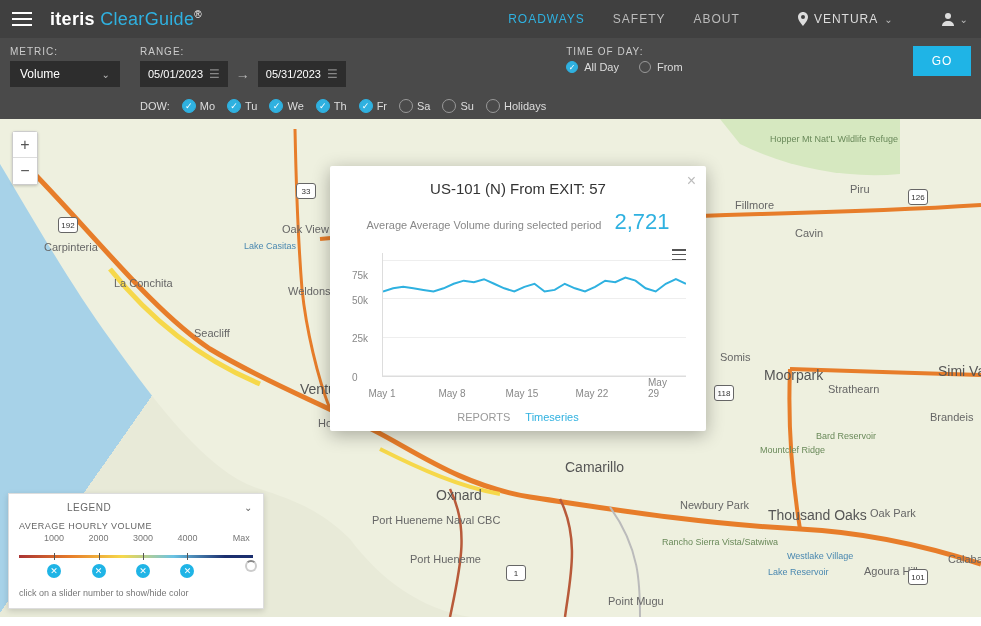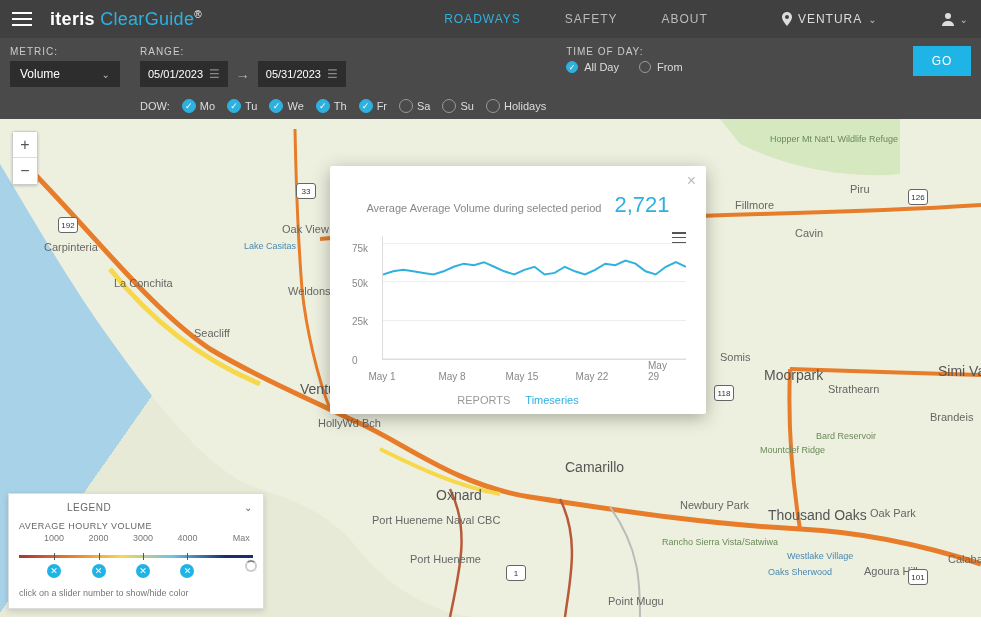--- a/index.html
+++ b/index.html
@@ -6,21 +6,21 @@
 html, body { width: 981px; height: 626px; overflow: hidden; }
 
 
 .topbar { background: #404040; height: 38px; display: flex; align-items: center; padding: 8px 12px; color: #fff; }
 .hamburger { width: 20px; height: 14px; display: flex; flex-direction: column; justify-content: space-between; cursor: pointer; margin-right: 18px; }
 .hamburger span { display: block; height: 2px; background: #fff; }
 .brand { font-size: 18px; letter-spacing: .3px; font-weight: 300; }
 .brand b { font-weight: 700; }
 .brand .cg { color: #2fb1e0; font-weight: 300; }
 .brand .tm { font-size: 10px; vertical-align: super; }
-.nav { margin-left: auto; display: flex; align-items: center; gap: 44px; font-size: 12px; letter-spacing: 1px; }
+.nav { margin-left: auto; display: flex; align-items: center; gap: 28px; font-size: 12px; letter-spacing: 1px; }
 .nav-link { color: #bbb; cursor: pointer; }
 .nav-link.active { color: #2fb1e0; }
 .loc { display: flex; align-items: center; gap: 6px; color: #ddd; font-size: 12px; letter-spacing: 1px; cursor: pointer; margin-left: 30px; }
 .loc svg, .user svg { fill: #ddd; }
 .user { display: flex; align-items: center; gap: 6px; margin-left: 20px; cursor: pointer; }
 .chev { font-size: 10px; color: #bbb; }
 
 
 .filterbar { background: #4a4a4a; padding: 8px 10px 6px; color: #ccc; font-size: 10px; display: flex; flex-wrap: wrap; align-items: flex-start; gap: 20px; }
 .fcol { display: flex; flex-direction: column; gap: 4px; }
@@ -248,32 +248,33 @@
   <span class="city" style="top:380px;left:680px">Newbury Park</span>
   <span class="city big" style="top:388px;left:768px">Thousand Oaks</span>
   <span class="city" style="top:388px;left:870px">Oak Park</span>
   <span class="city" style="top:446px;left:864px">Agoura Hills</span>
   <span class="lake" style="top:432px;left:787px">Westlake Village</span>
   <span class="city" style="top:434px;left:948px">Calabas</span>
   <span class="park" style="top:15px;left:770px">Hopper Mt Nat'L Wildlife Refuge</span>
   <span class="park" style="top:418px;left:662px">Rancho Sierra Vista/Satwiwa</span>
   <span class="park" style="top:312px;left:816px">Bard Reservoir</span>
   <span class="park" style="top:326px;left:760px">Mountclef Ridge</span>
-  <span class="lake" style="top:448px;left:768px">Oaks Sherwood</span>
+  <span class="lake" style="top:448px;left:768px">Lake Reservoir</span>
   <span class="city" style="top:476px;left:608px">Point Mugu</span>
 
   <span class="shield" style="top:446px;left:506px">1</span>
   <span class="shield" style="top:64px;left:296px">33</span>
   <span class="shield" style="top:266px;left:714px">118</span>
   <span class="shield" style="top:450px;left:908px">101</span>
   <span class="shield" style="top:70px;left:908px">126</span>
   <span class="shield" style="top:98px;left:58px">192</span>
 
   <div class="popup">
     <span class="close">×</span>
+    <h3>US-101 (N) From EXIT: 57</h3>
     <div class="sub">
       <span>Average Average Volume during selected period</span>
       <span class="big">2,721</span>
     </div>
     <div class="chart">
       <div class="hamb">
           <span></span>
           <span></span>
           <span></span>
         </div>
@@ -282,21 +283,21 @@
       <div class="grid" style="bottom: 31.25%;"></div>
           <div class="grid" style="bottom: 62.5%;"></div>
           <div class="grid" style="bottom: 93.75%;"></div>
           <svg class="line" viewBox="0 0 300 124" preserveAspectRatio="none">
             <path d="M0.0 38.8 L10.0 35.6 L20.0 34.1 L30.0 35.6 L40.0 37.2 L50.0 38.8 L60.0 35.6 L70.0 31.0 L80.0 27.9 L90.0 29.5 L100.0 26.4 L110.0 31.0 L120.0 35.6 L130.0 38.8 L140.0 34.1 L150.0 31.0 L160.0 38.8 L170.0 37.2 L180.0 31.0 L190.0 35.6 L200.0 38.8 L210.0 34.1 L220.0 27.9 L230.0 29.5 L240.0 24.8 L250.0 27.9 L260.0 35.6 L270.0 38.8 L280.0 31.0 L290.0 26.4 L300.0 31.0 " stroke="#2fb1e0" stroke-width="2" fill="none"></path>
           </svg>
         </div>
     <span class="ylab" style="left: 6px; top: 132px;">0</span>
         <span class="ylab" style="left: 6px; top: 93.25px;">25k</span>
         <span class="ylab" style="left: 6px; top: 54.5px;">50k</span>
-        <span class="ylab" style="left: 6px; top: 20px;">75k</span>
+        <span class="ylab" style="left: 6px; top: 30px;">75k</span>
         <span class="xlab" style="left: 36px;">May 1</span>
         <span class="xlab" style="left: 106px;">May 8</span>
         <span class="xlab" style="left: 176px;">May 15</span>
         <span class="xlab" style="left: 246px;">May 22</span>
         <span class="xlab" style="left: 316px;">May 29</span>
       </div>
     <div class="tabs">
       <span class="t">REPORTS</span>
       <span class="t active">Timeseries</span>
     </div>

